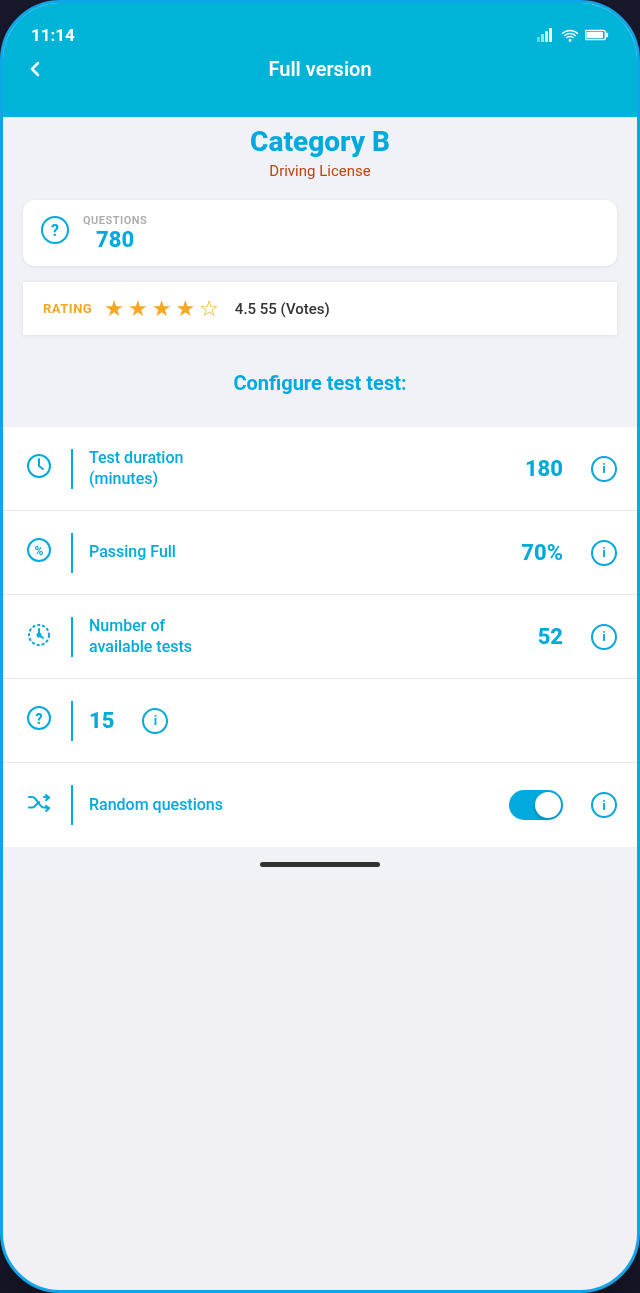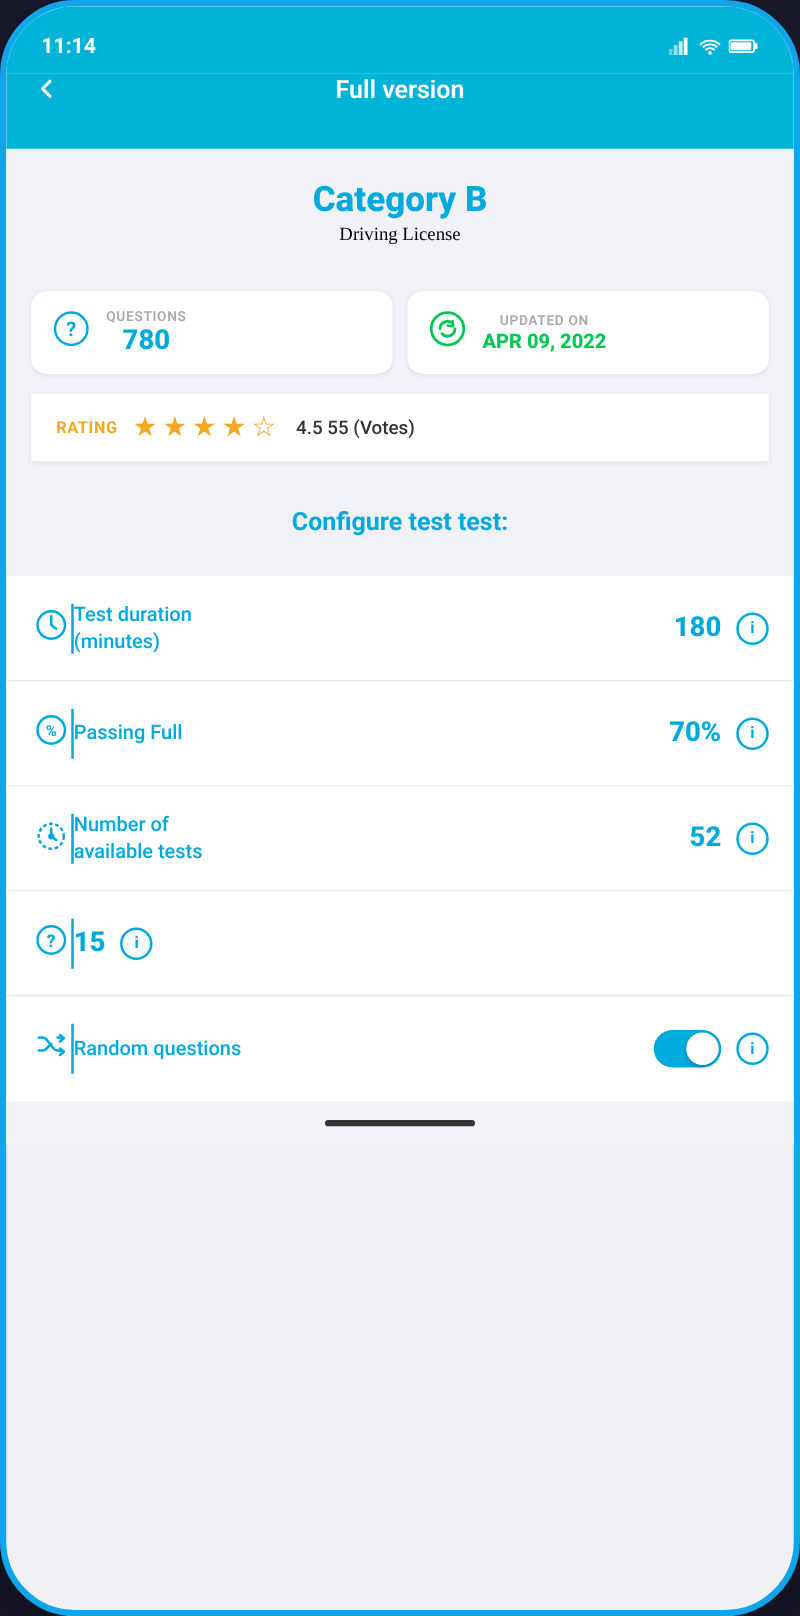--- a/index.html
+++ b/index.html
@@ -14,21 +14,21 @@
     }
 
     .phone-frame {
       width: 640px;
       height: 1293px;
       background: #f0f0f5;
       border-radius: 60px;
       overflow: hidden;
       position: relative;
       box-shadow: 0 30px 80px rgba(0,0,0,0.5);
-      border: 5px solid #0ea5e9;
+      border: 3px solid #0ea5e9;
     }
 
     
     .status-bar {
       background: #00b4d8;
       height: 54px;
       display: flex;
       align-items: center;
       justify-content: space-between;
       padding: 0 28px;
@@ -81,36 +81,35 @@
     
     .content {
       background: #f0f2f8;
       flex: 1;
       overflow-y: auto;
     }
 
     
     .hero-section {
       background: #f0f2f8;
-      padding: 24px 20px 16px;
+      padding: 8px 20px 16px;
       text-align: center;
     }
 
     .category-title {
       color: #00aadd;
       font-size: 28px;
       font-weight: 800;
       margin-bottom: 4px;
     }
 
     .category-subtitle {
-      color: #000000;
+      color: #c2410c;
       font-size: 15px;
-      margin-bottom: 36px;
-      font-family: Liberation Serif, serif;
+      margin-bottom: 20px;
     }
 
     
     .info-cards {
       display: flex;
       gap: 12px;
       margin-bottom: 16px;
     }
 
     .info-card {
@@ -203,20 +202,21 @@
       background: white;
       margin-top: 8px;
     }
 
     .settings-item {
       display: flex;
       align-items: center;
       padding: 0 20px;
       height: 84px;
       border-bottom: 1px solid #e8e8ec;
+      gap: 16px;
     }
 
     .settings-item:last-child {
       border-bottom: none;
     }
 
     .settings-icon {
       color: #00aadd;
       font-size: 22px;
       flex-shrink: 0;
@@ -369,34 +369,20 @@
               <circle cx="16" cy="16" r="13"></circle>
               <text x="16" y="22" font-size="16" font-weight="700" fill="#00aadd" text-anchor="middle" stroke="none">?</text>
             </svg>
           </div>
           <div class="info-card-content">
             <div class="info-card-label">QUESTIONS</div>
             <div class="info-card-value">780</div>
           </div>
         </div>
 
-        <div class="info-card">
-          <div class="info-card-icon">
-            <svg width="32" height="32" viewBox="0 0 32 32" fill="none" stroke="#00c853" stroke-width="2.2">
-              <circle cx="16" cy="16" r="13"></circle>
-              <path d="M10 16a6 6 0 0 1 10.4-4" stroke="#00c853" stroke-linecap="round"></path>
-              <path d="M22 16a6 6 0 0 1-10.4 4" stroke="#00c853" stroke-linecap="round"></path>
-              <polyline points="20,10 20.4,14 16.4,13.6" fill="none" stroke="#00c853" stroke-linecap="round" stroke-linejoin="round"></polyline>
-            </svg>
-          </div>
-          <div class="info-card-content">
-            <div class="info-card-label">UPDATED ON</div>
-            <div class="info-card-date">APR 09, 2022</div>
-          </div>
-        </div>
       </div>
 
       <div class="rating-card">
         <span class="rating-label">RATING</span>
         <div class="stars">
           <span class="star-full">★</span>
           <span class="star-full">★</span>
           <span class="star-full">★</span>
           <span class="star-full">★</span>
           <span class="star-half">☆</span>

